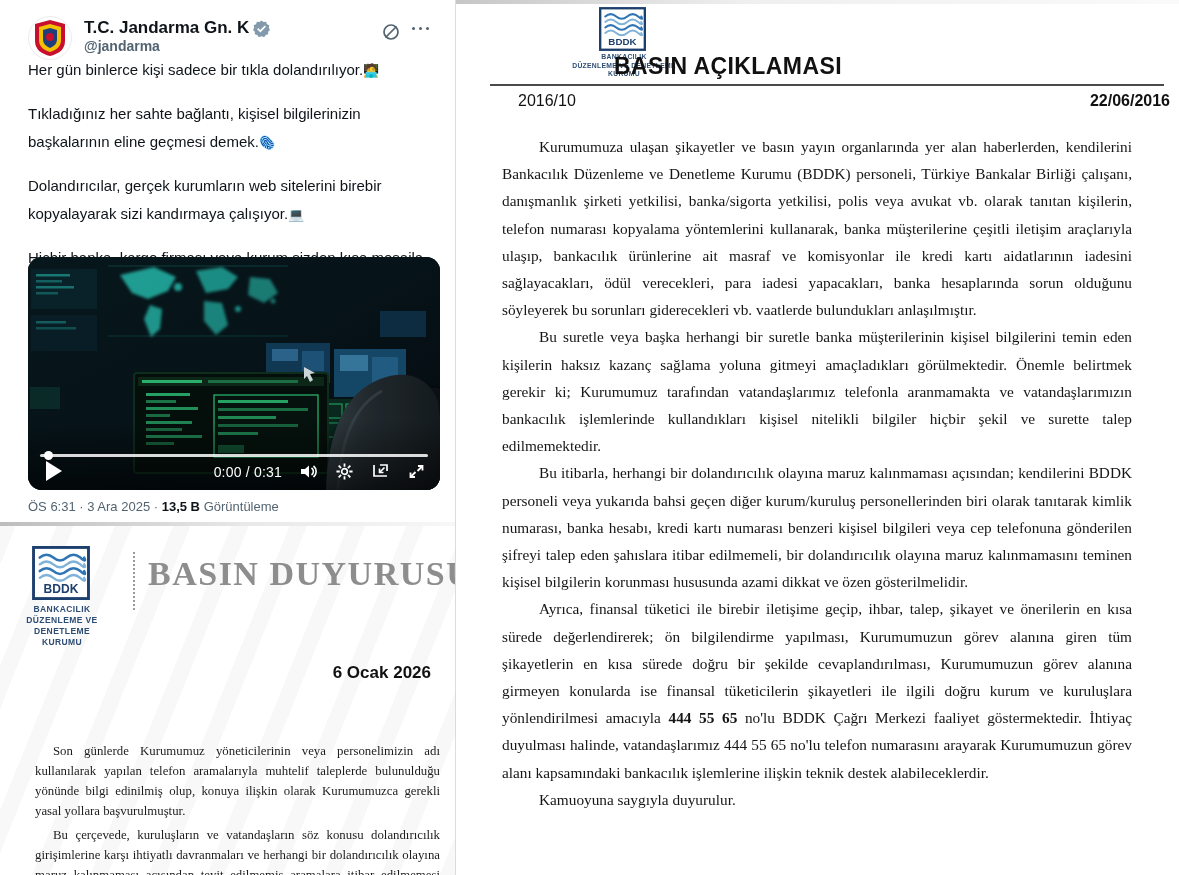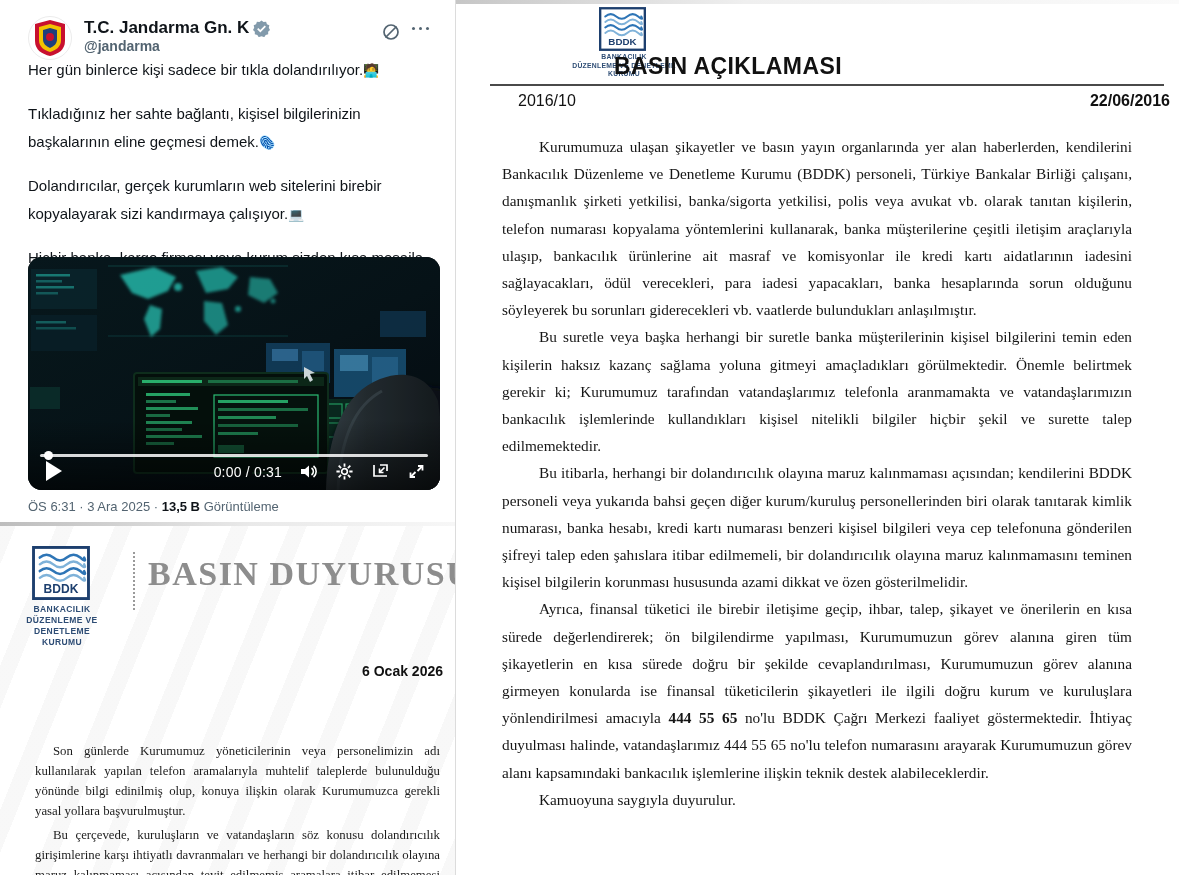--- a/index.html
+++ b/index.html
@@ -44,21 +44,21 @@
   .pa-card{position:absolute;left:0;top:522px;width:455px;height:353px;background:#fff;
            background-image:repeating-linear-gradient(112deg,rgba(90,90,90,.045) 0 16px,rgba(255,255,255,0) 16px 54px);}
   .pa-card::before{content:'';position:absolute;left:0;top:0;right:0;height:4px;
            background:linear-gradient(90deg,#bdbdbd,#e9e9e9 55%,#f7f7f7);}
   .pa-logo{position:absolute;left:32px;top:24px;}
   .pa-org{position:absolute;left:2px;top:82px;width:120px;text-align:center;color:#2e4d75;
           font-size:8.5px;font-weight:700;letter-spacing:.4px;line-height:11px;}
   .pa-divider{position:absolute;left:133px;top:30px;height:58px;border-left:2px dotted #9a9a9a;}
   .pa-title{position:absolute;left:148px;top:33px;font-family:"Liberation Serif",serif;
             font-size:34px;font-weight:700;color:#8d8d8d;letter-spacing:1.5px;white-space:nowrap;}
-  .pa-date{position:absolute;right:12px;top:141px;font-size:14px;font-weight:700;color:#111;}
+  .pa-date{position:absolute;right:24px;top:141px;font-size:17px;font-weight:700;color:#111;}
   .pa-body{position:absolute;left:35px;right:15px;top:219px;font-family:"Liberation Serif",serif;
            font-size:12.8px;line-height:20px;color:#1c1c1c;text-align:justify;}
   .pa-body p{margin:0 0 4px 0;text-indent:18px;}
 
   
   .pr-page{position:absolute;left:455px;top:0;width:724px;height:875px;background:#fff;border-left:1px solid #dcdcdc;}
   .pr-page::before{content:'';position:absolute;left:0;top:0;right:0;height:4px;
            background:linear-gradient(90deg,#c6c6c6,#efefef 40%,#fafafa);}
   .pr-logo{position:absolute;left:143px;top:7px;}
   .pr-org{position:absolute;left:98px;top:53px;width:140px;text-align:center;color:#2e4d75;

